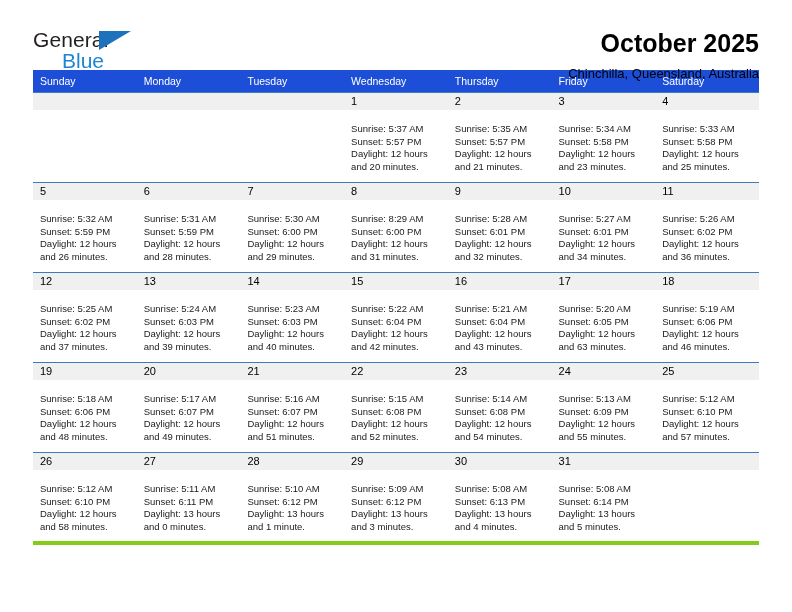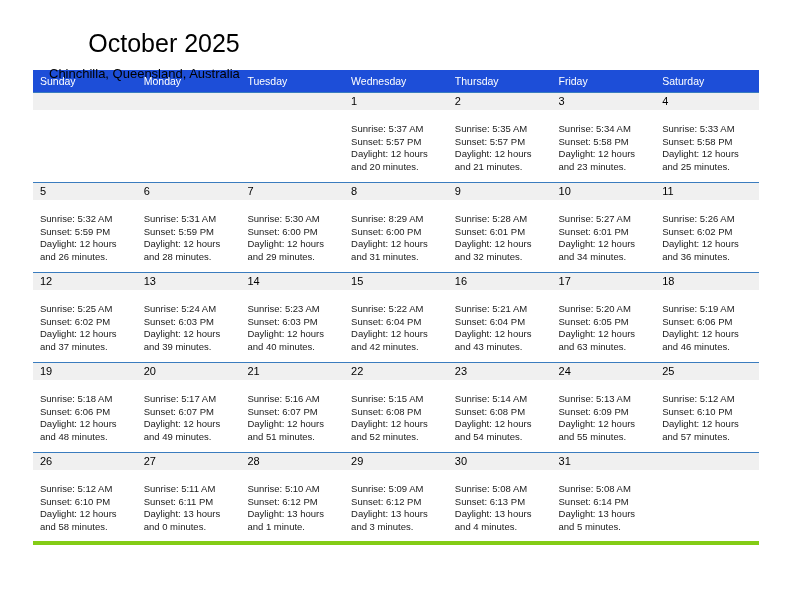--- a/index.html
+++ b/index.html
@@ -64,21 +64,21 @@
     line-height: 24px;
   }
   .titles {
     text-align: right;
     padding-top: 0px;
   }
   .cal-title {
     font-size: 25px;
     line-height: 30px;
     color: #000;
-    font-weight: normal;
+    font-weight: bold;
     margin: 0;
   }
   .cal-subtitle {
     font-size: 13px;
     line-height: 20px;
     color: #000;
     margin: 6px 0 0 16px;
     font-weight: normal;
   }
 
@@ -131,20 +131,25 @@
   }
   .cell-body div { white-space: nowrap; }
   td.empty .daynum-band { background: #f0f0f0; }
 </style>
 </head>
 <body>
 
 <div class="page">
 
   <div class="header">
+    <div class="logo">
+      <span class="logo-general">General</span>
+      <span class="logo-tri"></span>
+      <span class="logo-blue">Blue</span>
+    </div>
     <div class="titles">
       <h1 class="cal-title">October 2025</h1>
       <h2 class="cal-subtitle">Chinchilla, Queensland, Australia</h2>
     </div>
   </div>
 
   <table class="calendar">
     <colgroup>
       <col>
         <col>

